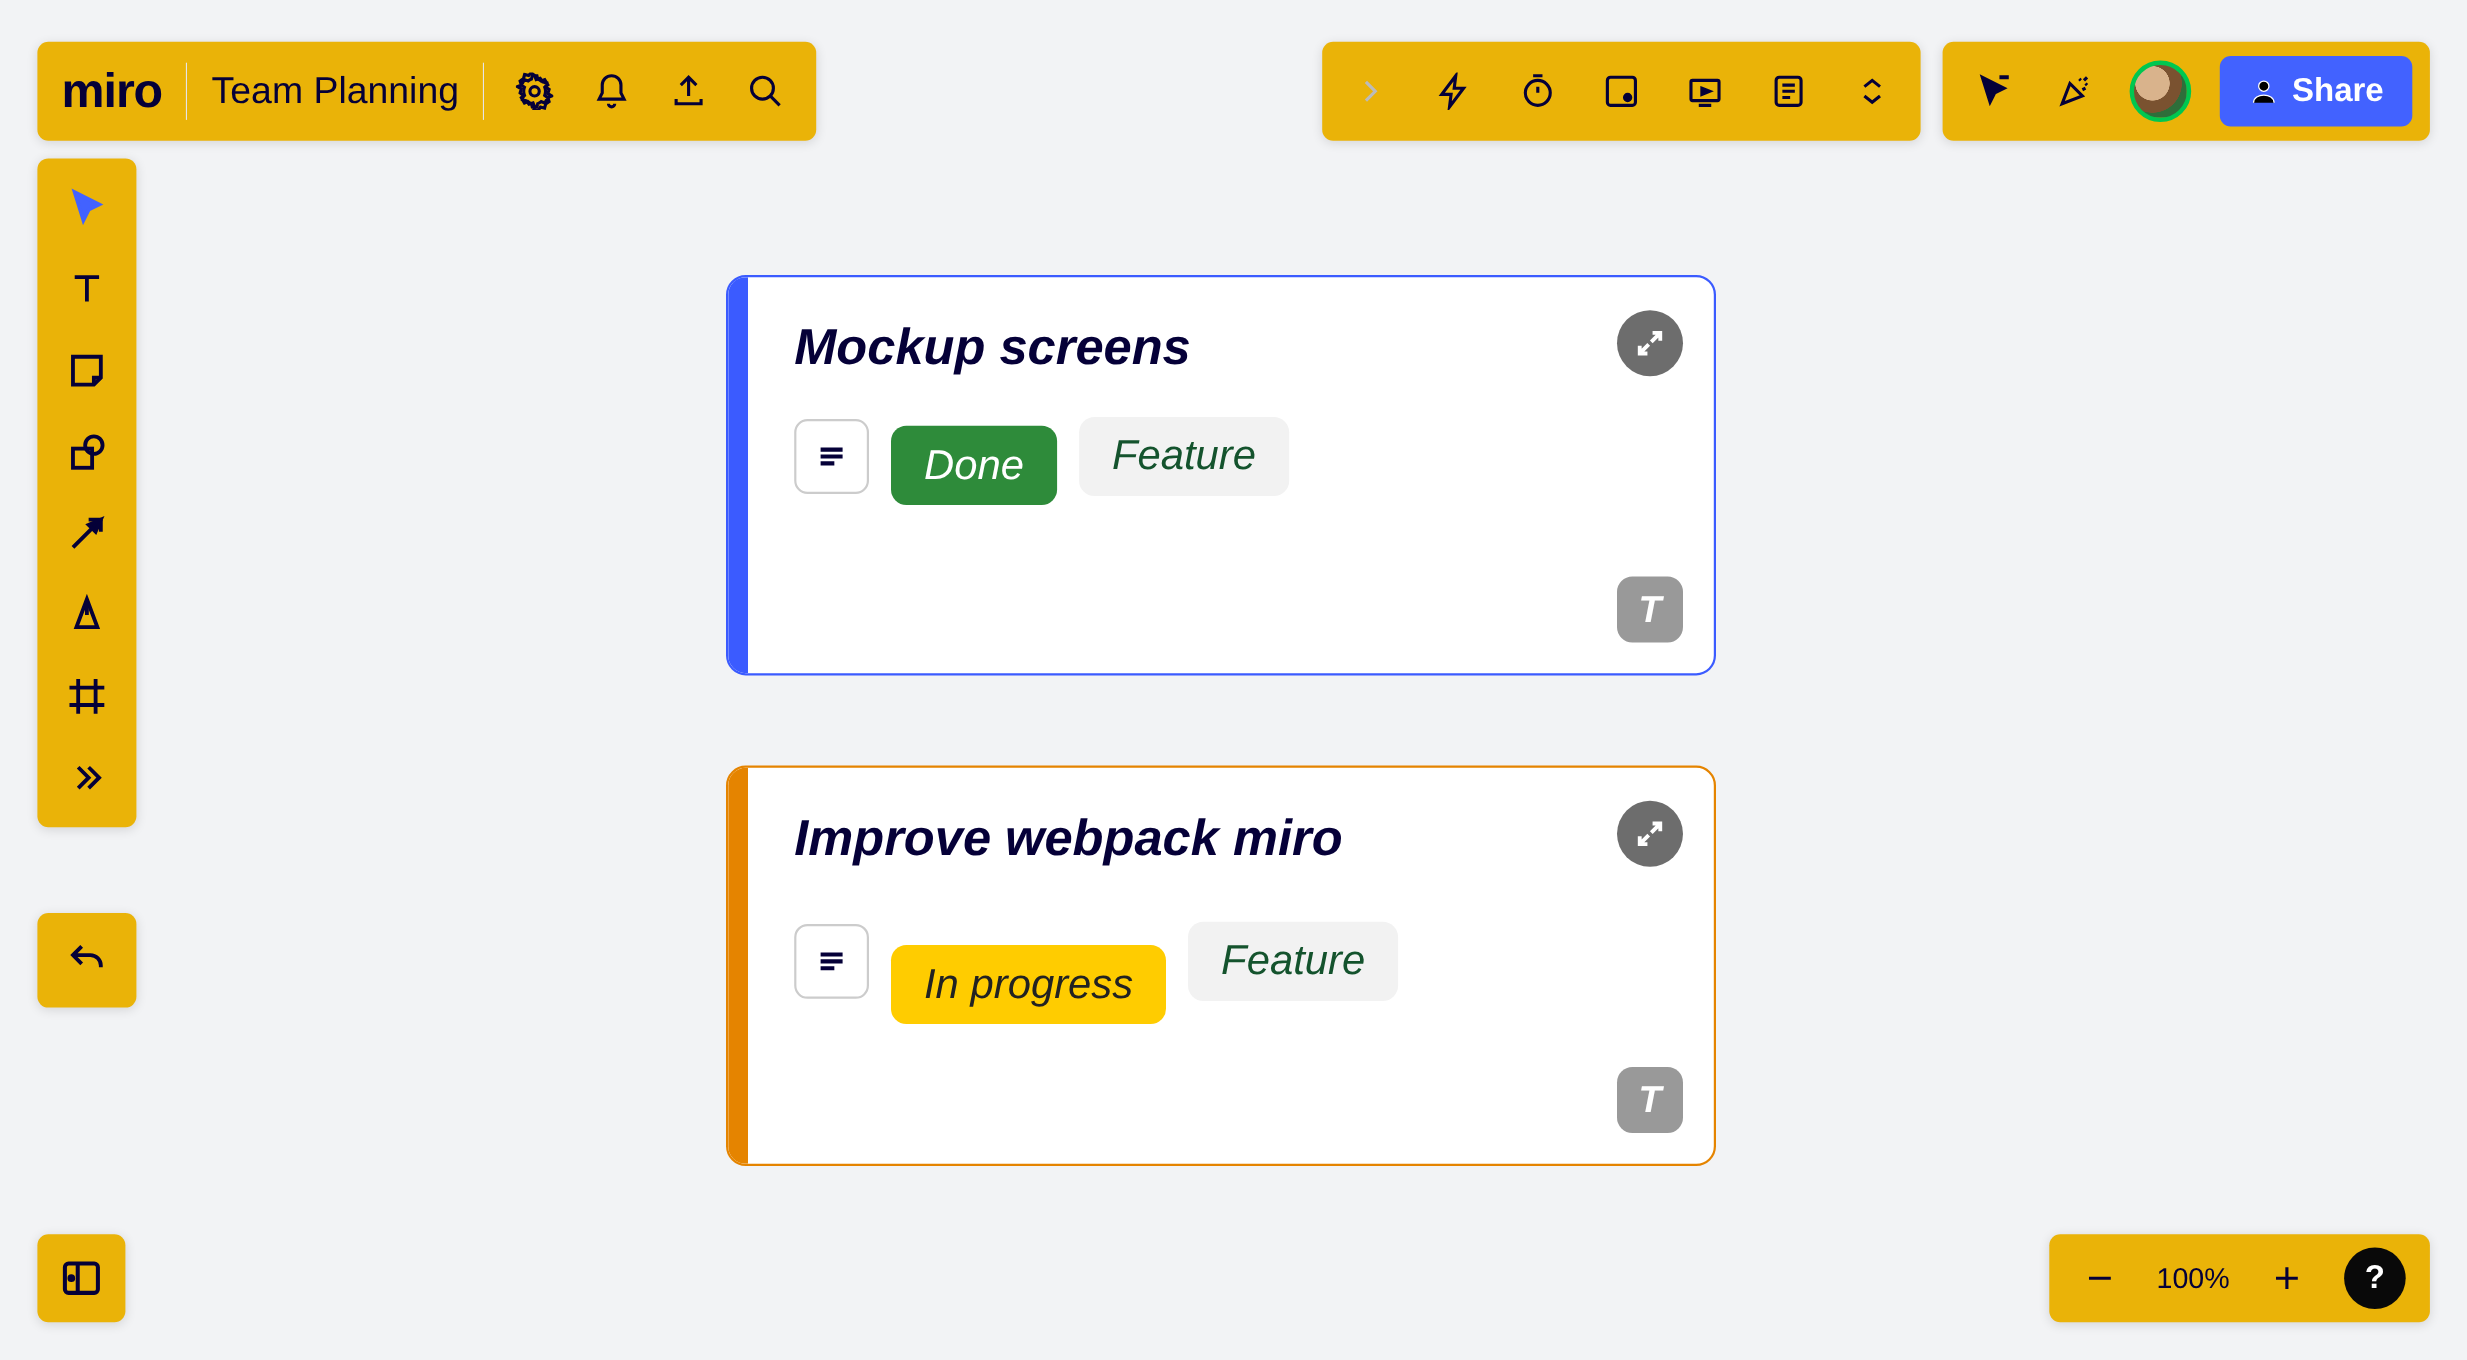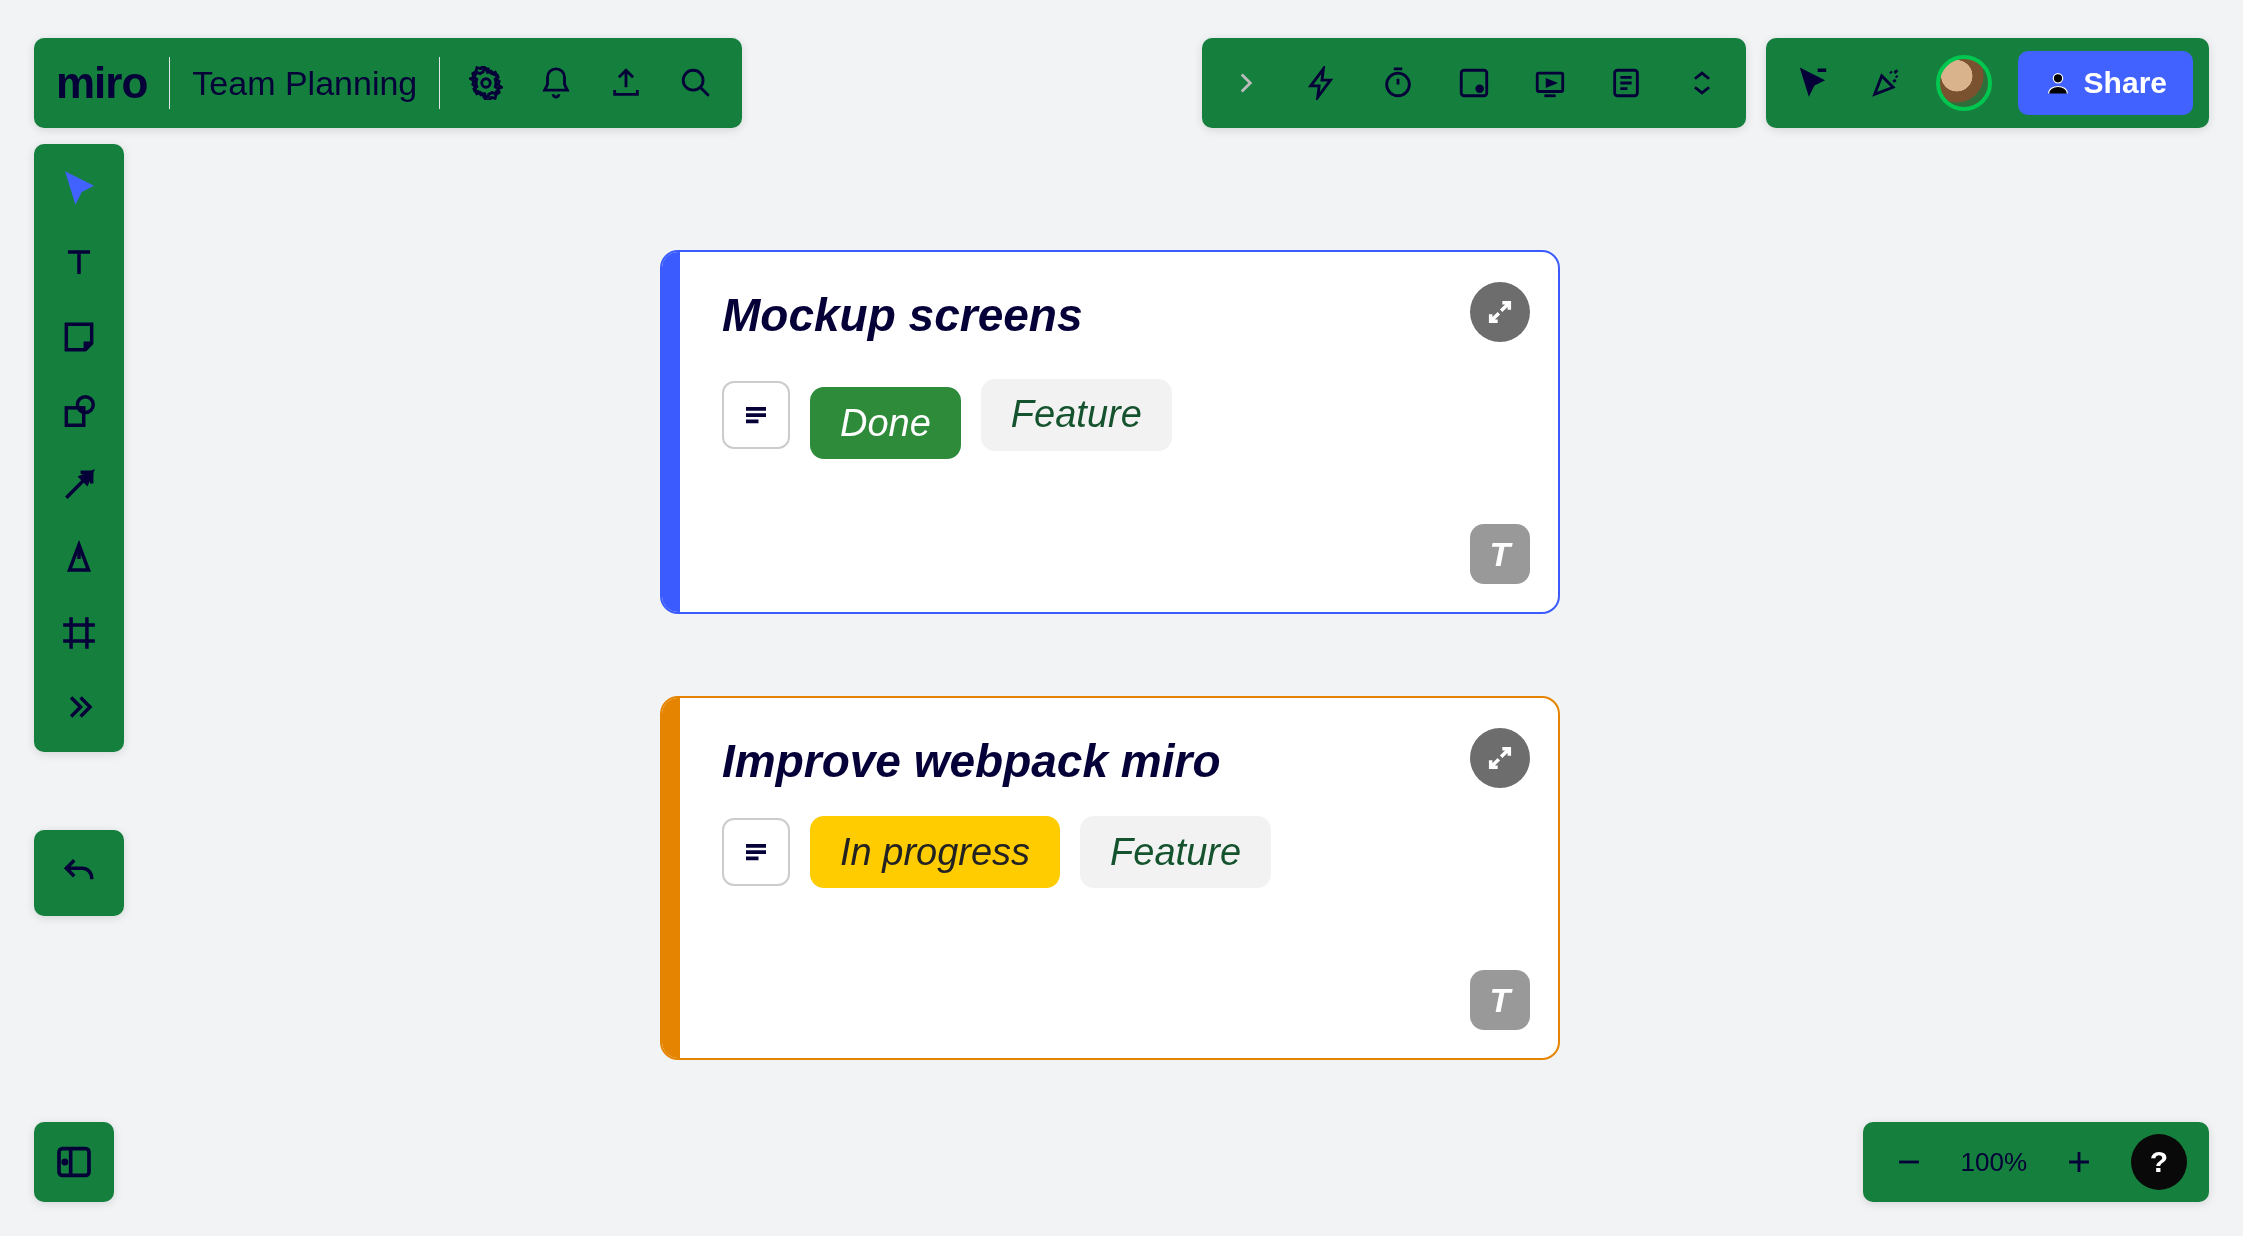--- a/index.html
+++ b/index.html
@@ -15,21 +15,21 @@
     width: 100%; height: 100%;
     background: #f2f3f5;
     font-family: -apple-system, BlinkMacSystemFont, "Segoe UI", Helvetica, Arial, sans-serif;
     color: var(--navy);
     overflow: hidden;
   }
   .app { position: relative; width: 2243px; height: 1236px; transform-origin: top left; }
 
   
   .panel {
-    background: #15803d;
+    background: #eab308;
     border-radius: var(--radius);
     box-shadow: var(--panel-shadow);
     display: flex; align-items: center;
   }
 
   
   .header-left {
     position: absolute; top: 38px; left: 34px;
     height: 90px; padding: 0 22px; gap: 22px;
   }
@@ -120,21 +120,21 @@
   }
   .desc-chip svg { width: 30px; height: 30px; stroke: var(--navy); stroke-width: 3; }
   .chip {
     height: 72px; padding: 0 30px; border-radius: 14px;
     display: flex; align-items: center; gap: 14px;
     font-size: 38px; font-weight: 500;
   }
   .chip svg { width: 34px; height: 34px; stroke: currentColor; stroke-width: 2.2; fill: none; }
   .chip.gray { background: var(--gray-bg); color: #14532d; }
   .chip.status-done { background: #2e8b3a; color: #fff; margin-top: 17px; }
-  .chip.status-progress { background: #ffcc00; color: #222; }
+  .chip.status-progress { background: #ffcc00; color: #222; margin-top: 43px; }
 
   .expand-btn {
     position: absolute; top: 30px; right: 28px;
     width: 60px; height: 60px; border-radius: 50%;
     background: #6d6d6d; display:flex; align-items:center; justify-content:center;
     cursor: pointer;
   }
   .expand-btn svg { width: 28px; height: 28px; stroke: #fff; stroke-width: 3; fill:none; }
   .t-badge {
     position: absolute; bottom: 28px; right: 28px;

